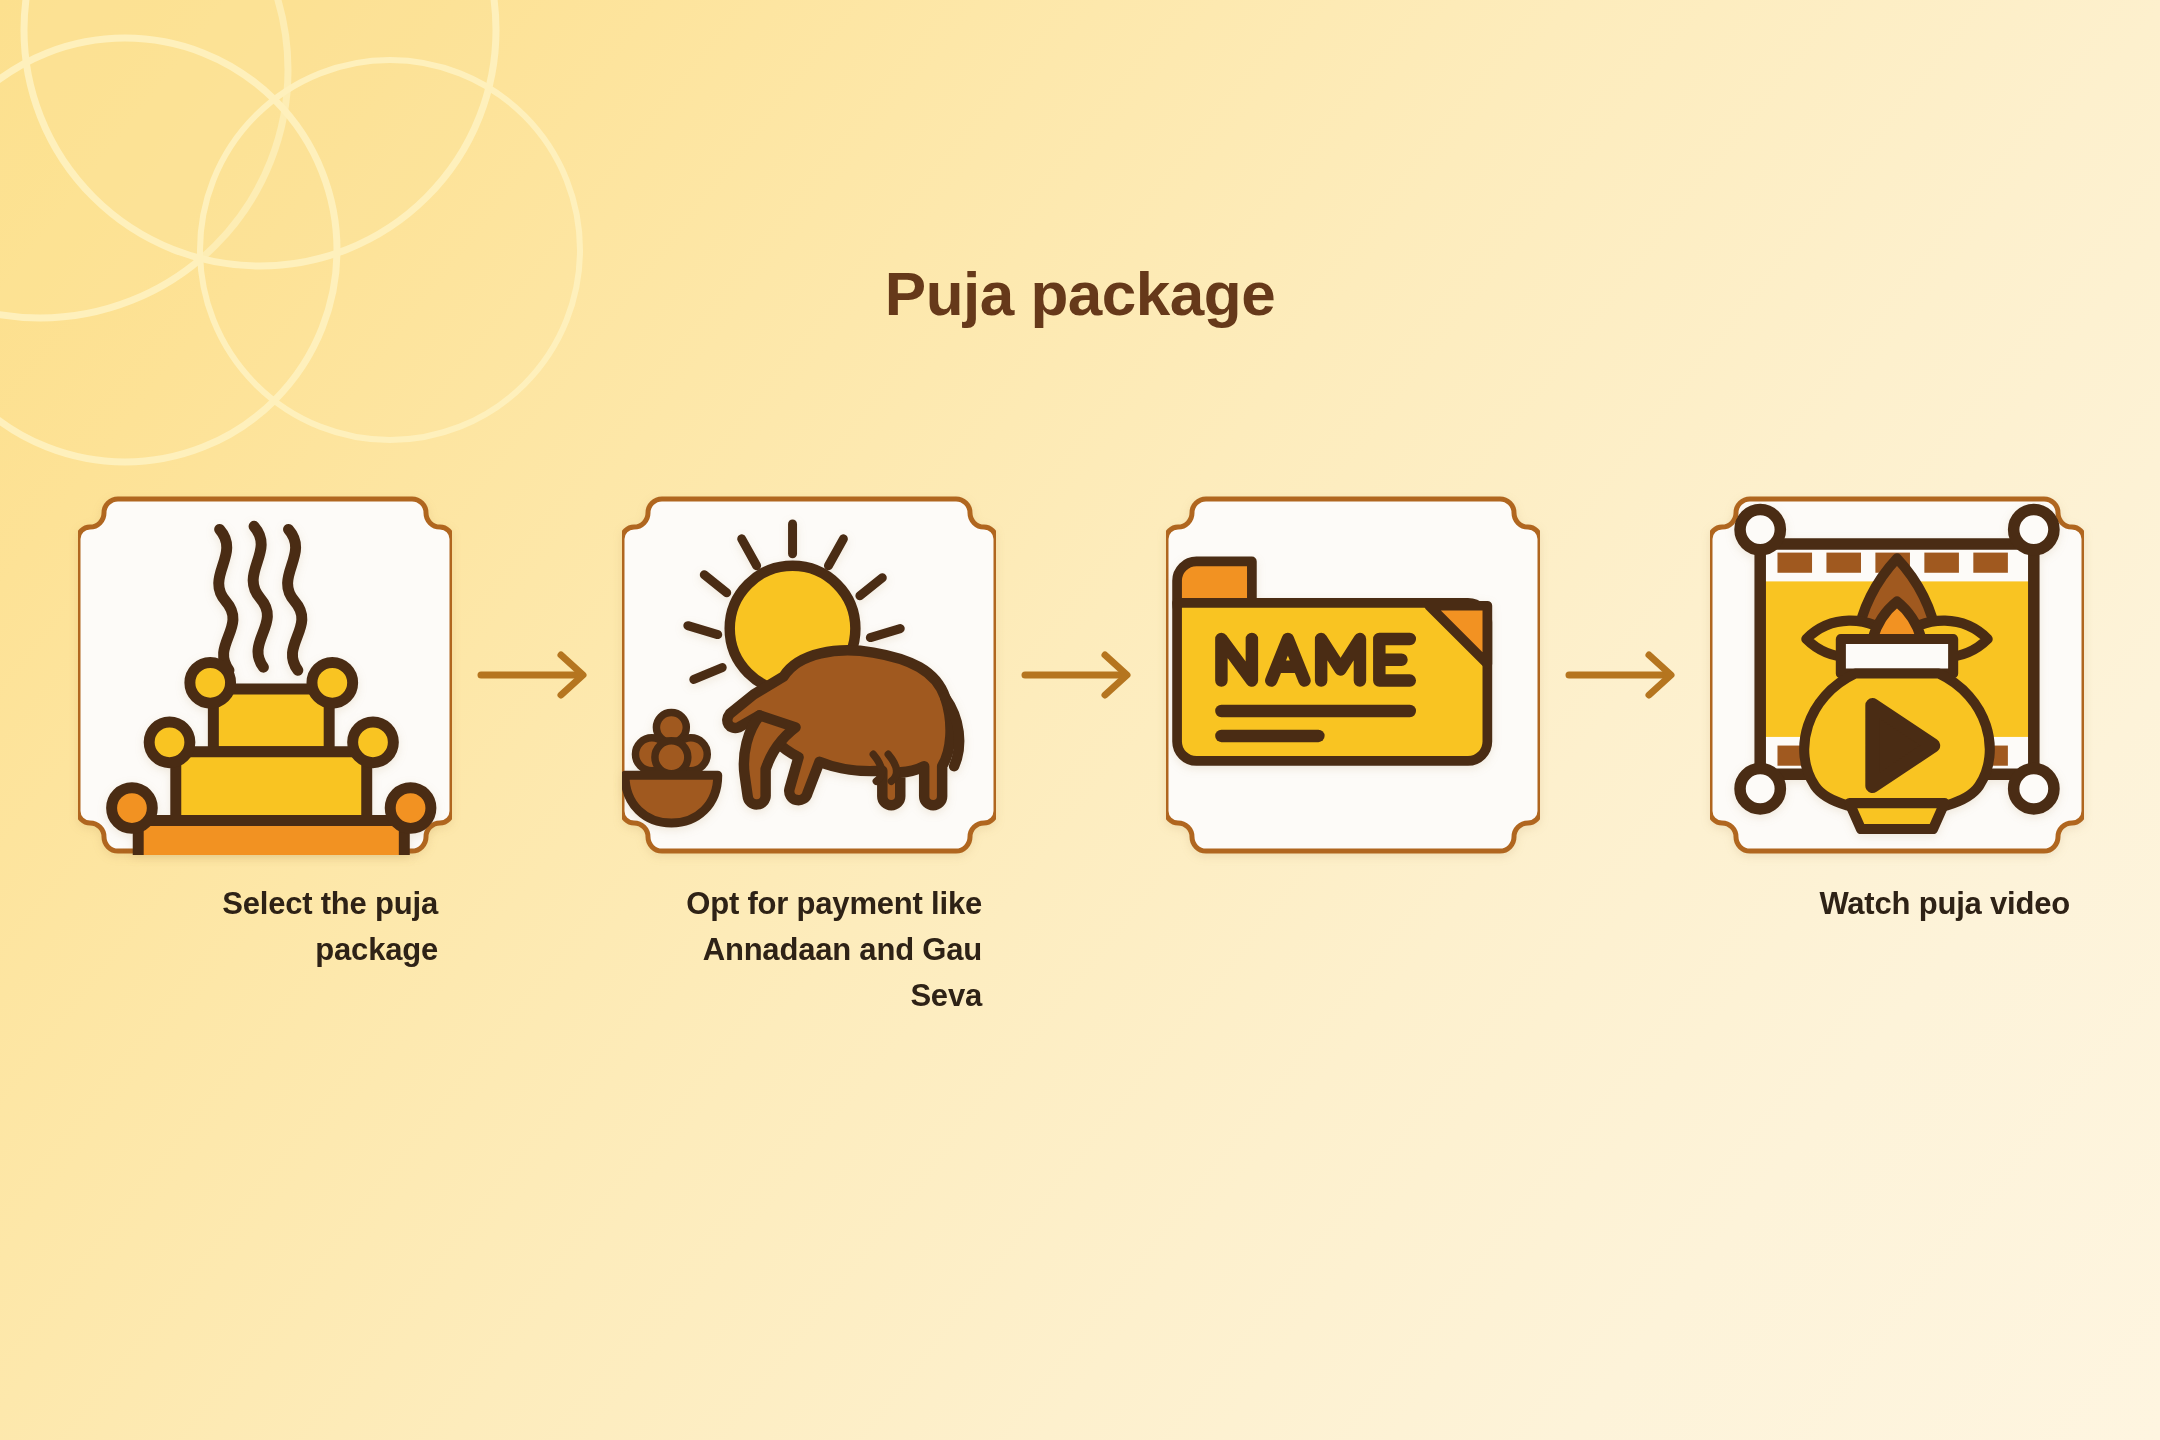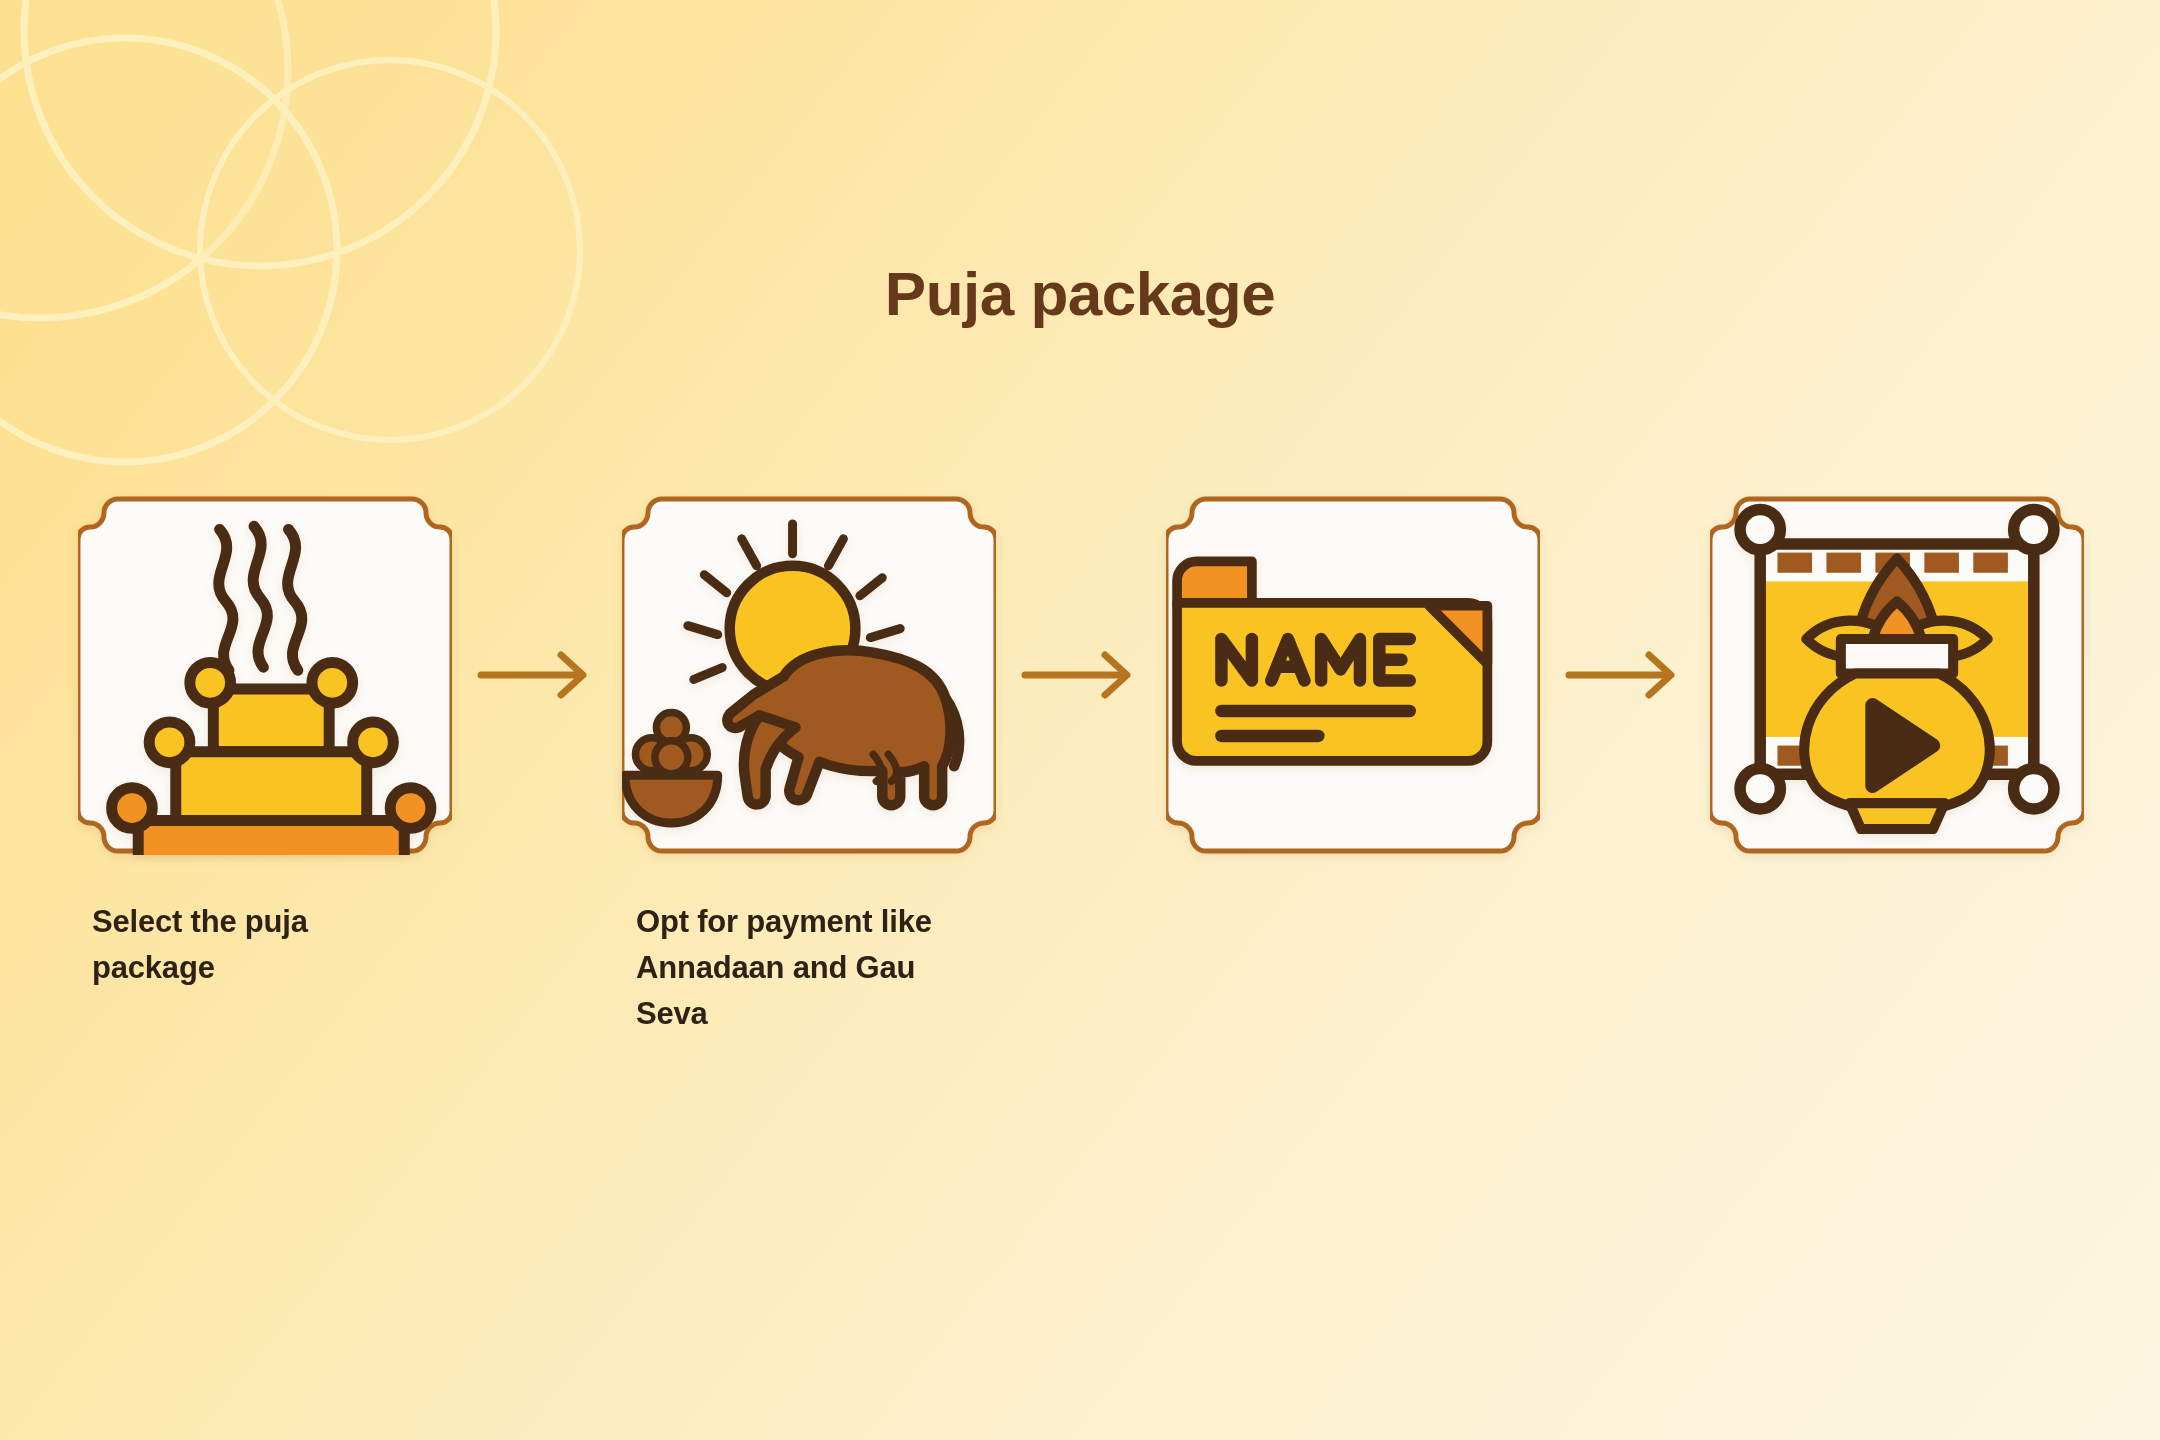--- a/index.html
+++ b/index.html
@@ -47,22 +47,22 @@
     width:374px;height:360px;
   }
   .card svg{display:block;width:374px;height:360px;
      filter:drop-shadow(0 3px 5px rgba(150,110,40,0.13));}
   .card .glyph{
     position:absolute;top:0;left:0;width:374px;height:360px;
     display:flex;align-items:center;justify-content:center;
   }
 
   .caption{
-    margin-top:44px;
-    text-align:left;
+    margin-top:26px;
+    text-align:right;
     font-size:31px;
     line-height:1.48;
     font-weight:bold;
     color:#2E2216;
     letter-spacing:-0.2px;
     padding:0 14px;
   }
 
   
   .arrow{
@@ -261,15 +261,16 @@
           <rect x="86" y="100" width="78" height="24" fill="#FDFBF8" stroke="#4A2C14" stroke-width="7" stroke-linejoin="round"></rect>
 
           <path d="M96 124 C62 140 52 178 68 202 C84 226 166 226 182 202 C198 178 188 140 154 124 Z" fill="#F9C422" stroke="#4A2C14" stroke-width="7" stroke-linejoin="round"></path>
 
           <path d="M92 214 H158 L150 232 H100 Z" fill="#F9C422" stroke="#4A2C14" stroke-width="7" stroke-linejoin="round"></path>
 
           <path d="M108 146 L150 174 L108 202 Z" fill="#4A2C14" stroke="#4A2C14" stroke-width="10" stroke-linejoin="round"></path>
         </svg>
       </div>
     </div>
+    <div class="caption">Watch puja video</div>
   </div>
 
 </div>
 
 </body></html>

